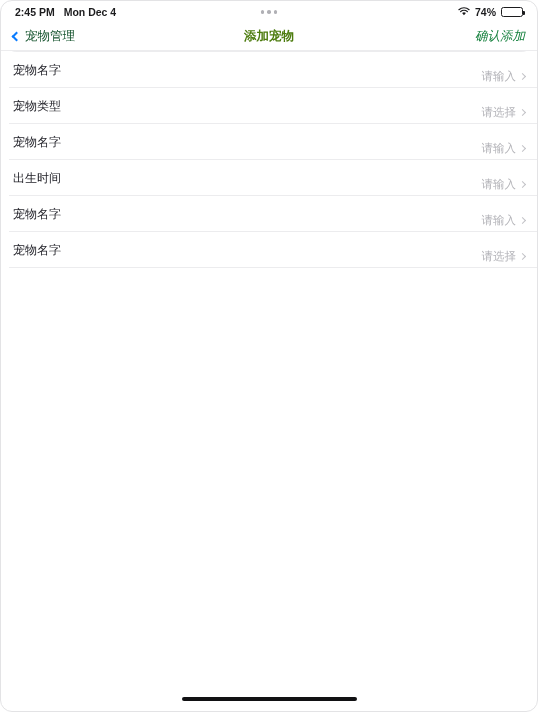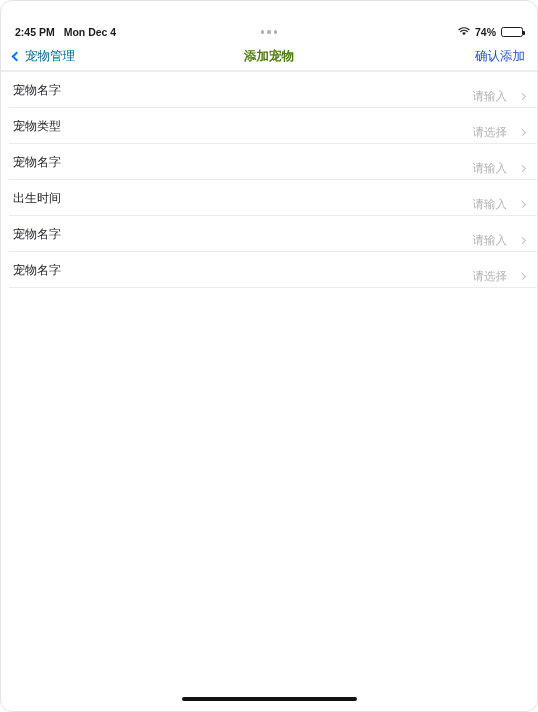--- a/index.html
+++ b/index.html
@@ -25,21 +25,20 @@
   
   .status-bar {
     position: relative;
     height: 22px;
     display: flex;
     align-items: center;
     padding: 8px 14px;
     font-size: 10.5px;
     font-weight: bold;
     color: #1c1c1e;
-    margin-top: 20px;
   }
   .status-left {
     display: flex;
     align-items: center;
     gap: 9px;
     white-space: nowrap;
   }
   .status-center {
     position: absolute;
     left: 0; right: 0;
@@ -100,21 +99,21 @@
     display: flex;
     align-items: center;
     padding: 0 12px;
     background: #ffffff;
     border-bottom: 1px solid #ececee;
   }
   .nav-back {
     display: flex;
     align-items: center;
     gap: 4px;
-    color: #0369a1;
+    color: #14532d;
     font-size: 12.5px;
     cursor: pointer;
     z-index: 2;
   }
   .chevron-left {
     display: block;
     width: 7px;
     height: 7px;
     border-left: 2px solid #0a7cff;
     border-bottom: 2px solid #0a7cff;
@@ -128,30 +127,32 @@
     display: flex;
     align-items: center;
     justify-content: center;
     font-size: 12.5px;
     font-weight: bold;
     color: #4d7c0f;
     pointer-events: none;
   }
   .nav-action {
     margin-left: auto;
-    color: #1d4ed8;
+    color: #15803d;
     font-size: 12.5px;
     cursor: pointer;
     z-index: 2;
+    font-style: italic;
   }
 
   
   .form-list {
     background: #ffffff;
     border-top: 1px solid #ececee;
+    border-radius: 16px;
   }
   .form-row {
     position: relative;
     height: 36px;
     display: flex;
     align-items: center;
     padding: 0 12px 0 12px;
     background: #ffffff;
     cursor: pointer;
   }
@@ -165,21 +166,21 @@
     background: #ececee;
   }
   .row-label {
     font-size: 12px;
     color: #23232a;
   }
   .row-right {
     margin-left: auto;
     display: flex;
     align-items: center;
-    gap: 13px;
+    gap: 4px;
     margin-top: 12px;
   }
   .row-value {
     font-size: 11.5px;
     color: #b4b4b9;
   }
   .chevron-right {
     display: block;
     width: 5px;
     height: 5px;

